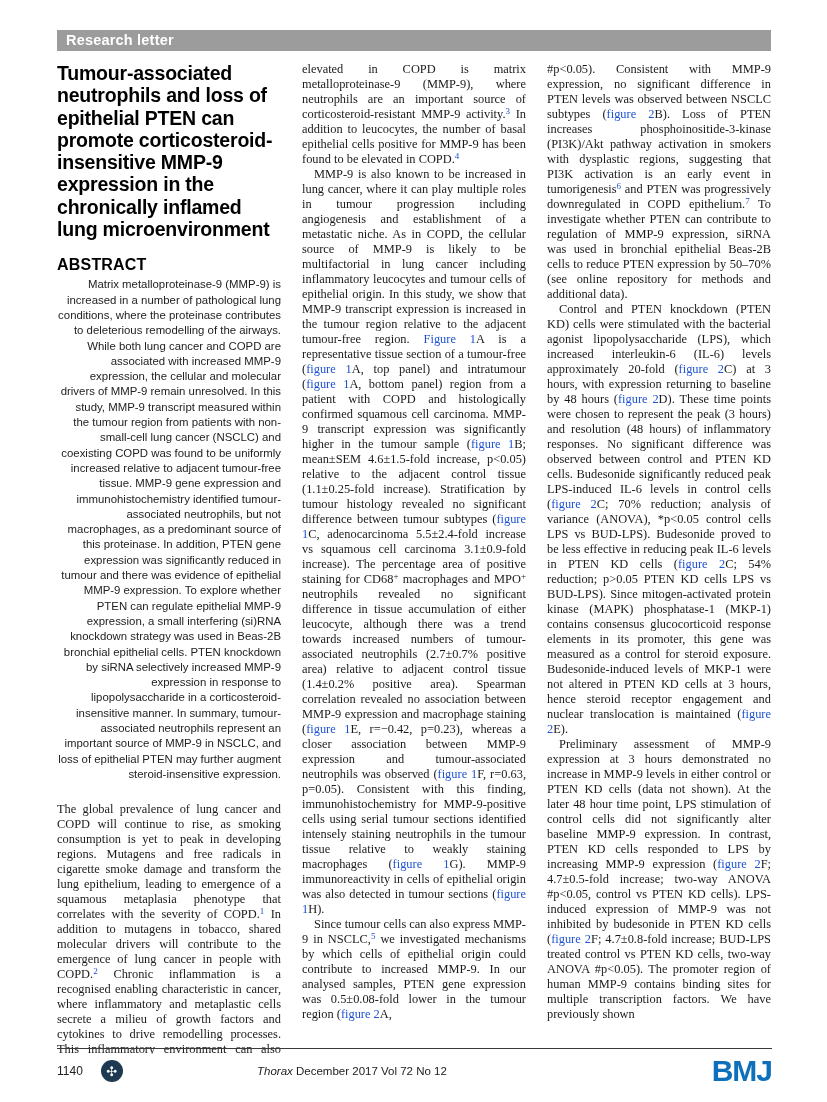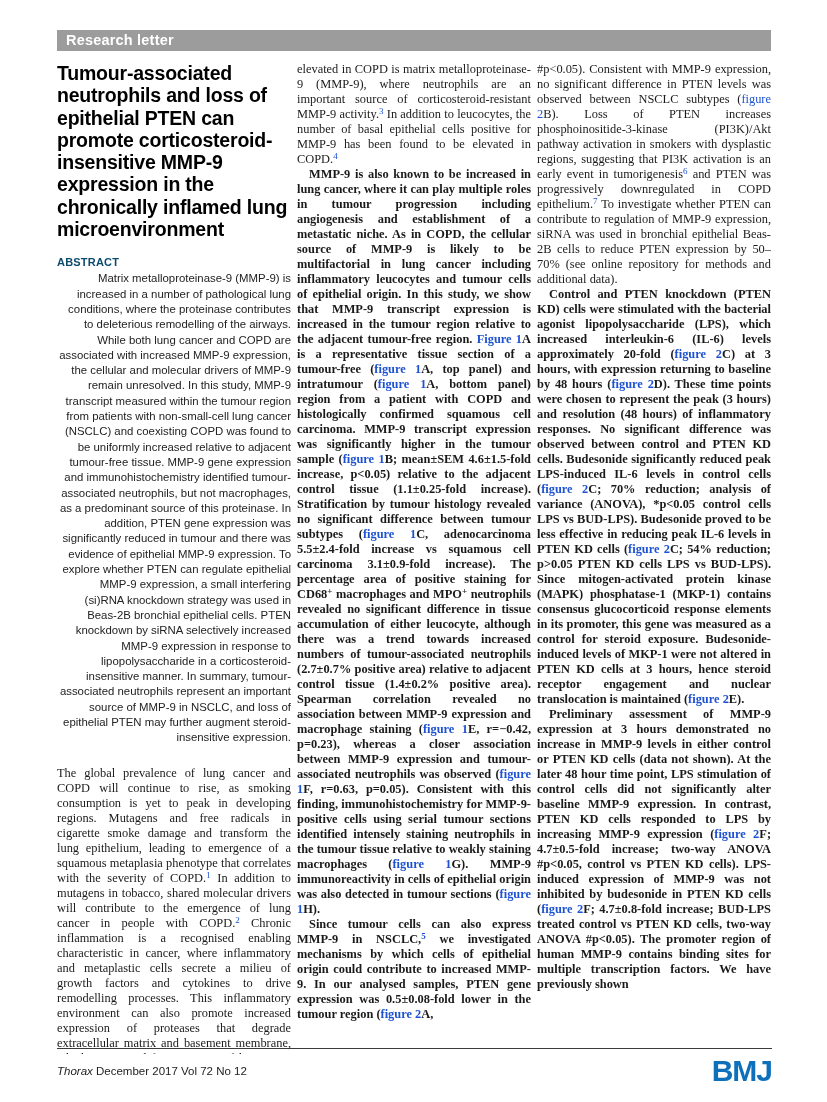--- a/index.html
+++ b/index.html
@@ -1,30 +1,30 @@
 <!DOCTYPE html>
 <html><head>
 <meta charset="utf-8">
 <style>
   * { margin:0; padding:0; box-sizing:border-box; }
   html,body { width:827px; height:1102px; background:#ffffff; overflow:hidden; }
   .page { position:relative; width:770px; height:1102px; font-family:"Liberation Serif", serif; color:#1a1a1a; }
   .content { position:absolute; left:57px; top:30px; width:714px; }
   .header-bar { height:21px; background:#9c9c9c; color:#ffffff; font-family:"Liberation Sans", sans-serif;
                 font-weight:bold; font-size:14.5px; line-height:21px; padding-left:9px; letter-spacing:.2px; }
-  .columns { display:flex; gap:6px; margin-top:11px; height:992px; overflow:hidden; }
+  .columns { display:flex; gap:21px; margin-top:11px; height:992px; overflow:hidden; }
   .col { flex:1; min-width:0; }
   .title { font-family:"Liberation Sans", sans-serif; font-weight:bold; color:#000;
            font-size:19.5px; line-height:22.3px; letter-spacing:-0.2px; }
   .abstract { font-family:"Liberation Sans", sans-serif; }
-  .abstract h2 { font-size:11px; color:#0c4a6e; margin:16px 0 3px 0; letter-spacing:.2px; }
+  .abstract h2 { font-size:16px; color:#000000; margin:16px 0 3px 0; letter-spacing:.2px; }
   .abstract p { font-size:11.4px; line-height:15.3px; text-align:right; color:#222; }
   .body-text p.para { font-size:12.4px; line-height:15px; text-align:justify; }
   .left-body { margin-top:20px; }
-  .body-text p.indent { text-indent:12px;font-weight:bold; }
+  .body-text p.indent { text-indent:12px; }
   a.fig-link, a.ref-link { color:#1d52d2; text-decoration:none; cursor:pointer; }
   sup { font-size:9px; line-height:0; vertical-align:4px; }
   sup a.ref-link { font-size:9px; }
   .footer { position:absolute; left:57px; top:1048px; width:715px; border-top:1.5px solid #3a3a3a;
             padding-top:5px; display:flex; align-items:center; font-family:"Liberation Sans", sans-serif; }
   .footer-left { display:flex; align-items:center; gap:18px; width:200px; }
   .page-num { font-size:12px; color:#222; }
   .seal { display:inline-flex; width:22px; height:22px; border-radius:50%; background:#1d3a52;
           color:#fff; align-items:center; justify-content:center; font-size:13px; }
   .footer-center { flex:1; text-align:left; font-size:11.5px; color:#222; }
@@ -59,20 +59,24 @@
         </div>
       <div class="col body-text">
           <p class="para">#p&lt;0.05). Consistent with MMP-9 expression, no significant difference in PTEN levels was observed between NSCLC subtypes (<a class="fig-link">figure 2</a>B). Loss of PTEN increases phosphoinositide-3-kinase (PI3K)/Akt pathway activation in smokers with dysplastic regions, suggesting that PI3K activation is an early event in tumorigenesis<sup><a class="ref-link">6</a></sup> and PTEN was progressively downregulated in COPD epithelium.<sup><a class="ref-link">7</a></sup> To investigate whether PTEN can contribute to regulation of MMP-9 expression, siRNA was used in bronchial epithelial Beas-2B cells to reduce PTEN expression by 50–70% (see online repository for methods and additional data).</p>
           <p class="para indent">Control and PTEN knockdown (PTEN KD) cells were stimulated with the bacterial agonist lipopolysaccharide (LPS), which increased interleukin-6 (IL-6) levels approximately 20-fold (<a class="fig-link">figure 2</a>C) at 3 hours, with expression returning to baseline by 48 hours (<a class="fig-link">figure 2</a>D). These time points were chosen to represent the peak (3 hours) and resolution (48 hours) of inflammatory responses. No significant difference was observed between control and PTEN KD cells. Budesonide significantly reduced peak LPS-induced IL-6 levels in control cells (<a class="fig-link">figure 2</a>C; 70% reduction; analysis of variance (ANOVA), *p&lt;0.05 control cells LPS vs BUD-LPS). Budesonide proved to be less effective in reducing peak IL-6 levels in PTEN KD cells (<a class="fig-link">figure 2</a>C; 54% reduction; p&gt;0.05 PTEN KD cells LPS vs BUD-LPS). Since mitogen-activated protein kinase (MAPK) phosphatase-1 (MKP-1) contains consensus glucocorticoid response elements in its promoter, this gene was measured as a control for steroid exposure. Budesonide-induced levels of MKP-1 were not altered in PTEN KD cells at 3 hours, hence steroid receptor engagement and nuclear translocation is maintained (<a class="fig-link">figure 2</a>E).</p>
           <p class="para indent">Preliminary assessment of MMP-9 expression at 3 hours demonstrated no increase in MMP-9 levels in either control or PTEN KD cells (data not shown). At the later 48 hour time point, LPS stimulation of control cells did not significantly alter baseline MMP-9 expression. In contrast, PTEN KD cells responded to LPS by increasing MMP-9 expression (<a class="fig-link">figure 2</a>F; 4.7±0.5-fold increase; two-way ANOVA #p&lt;0.05, control vs PTEN KD cells). LPS-induced expression of MMP-9 was not inhibited by budesonide in PTEN KD cells (<a class="fig-link">figure 2</a>F; 4.7±0.8-fold increase; BUD-LPS treated control vs PTEN KD cells, two-way ANOVA #p&lt;0.05). The promoter region of human MMP-9 contains binding sites for multiple transcription factors. We have previously shown</p>
         </div>
     </div>
   </div>
 
   <div class="footer">
+    <div class="footer-left">
+      <span class="page-num">1140</span>
+      <span class="seal">✣</span>
+    </div>
     <div class="footer-center">
       <span class="journal-name">Thorax</span><span> December 2017 Vol 72 No 12</span>
     </div>
     <div class="footer-right">
       <span class="bmj">BMJ</span>
     </div>
   </div>
 </div>
 
 </body></html>

